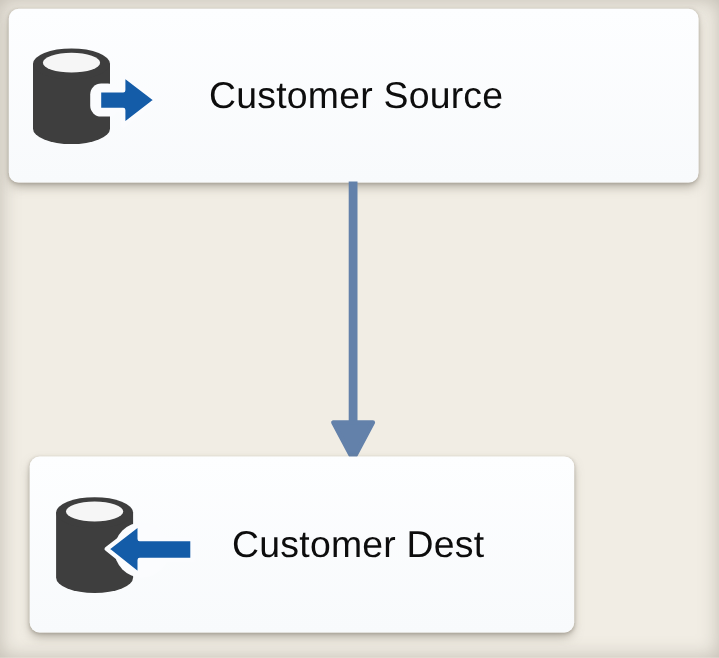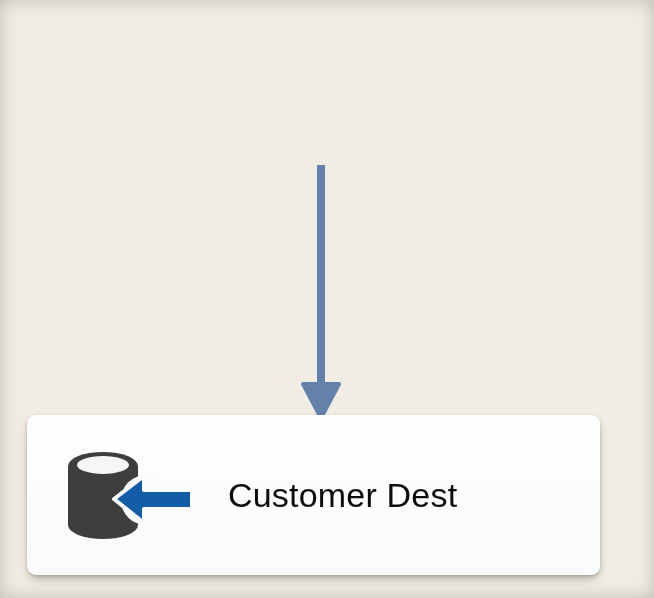--- a/index.html
+++ b/index.html
@@ -26,41 +26,56 @@
   .node{
     position:absolute;
     display:flex;
     align-items:center;
     border-radius:9px;
     background: linear-gradient(180deg, var(--box-top) 0%, var(--box-bottom) 100%);
     box-shadow: 0 5px 10px -2px rgba(115,108,95,0.55), 0 1px 3px rgba(115,108,95,0.30);
     cursor: default;
   }
   .node-source{ left:8px;  top:8px;   width:627px; height:158px; padding-left:20px; }
-  .node-dest  { left:27px; top:415px; width:573px; height:160px; padding-left:39px; }
+  .node-dest  { left:27px; top:415px; width:495px; height:160px; padding-left:22px; }
   .node-icon{ width:140px; height:95px; flex:0 0 auto; }
   .node-label{
     margin-left:22px;
     font-size:34px;
     color: var(--text);
     white-space:nowrap;
     letter-spacing:0.2px;
   }
   .connector-svg{
     position:absolute;
     left:300px; top:165px;
     width:44px; height:256px;
     overflow:visible;
   }
 </style>
 </head>
 <body>
 
 <div class="canvas">
 
+  <div class="node node-source">
+    <svg class="node-icon" viewBox="0 0 140 95" aria-hidden="true">
+
+      <path d="M2 18 V77 A35 14 0 0 0 72 77 V18 Z" fill="var(--icon-dark)"></path>
+      <ellipse cx="37" cy="18" rx="35" ry="14" fill="var(--icon-dark)"></ellipse>
+      <ellipse cx="37" cy="17" rx="26" ry="9" fill="#F6F6F6"></ellipse>
+
+      <rect x="54" y="36" width="26" height="30" rx="10" fill="#FBFCFE"></rect>
+
+      <g stroke="#FBFCFE" stroke-width="4" stroke-linejoin="round" fill="var(--icon-blue)">
+        <path d="M62 42 H84 V28 L114 51 L84 74 V60 H62 Z"></path>
+      </g>
+    </svg>
+    <span class="node-label">Customer Source</span>
+  </div>
 
   <svg class="connector-svg" aria-hidden="true">
     <line x1="21" y1="0" x2="21" y2="221" stroke="var(--connector)" stroke-width="8"></line>
     <polygon points="3,219 39,219 21,253" fill="var(--connector)" stroke="var(--connector)" stroke-width="4" stroke-linejoin="round"></polygon>
   </svg>
 
   <div class="node node-dest">
     <svg class="node-icon" viewBox="0 0 140 95" aria-hidden="true">
 
       <path d="M2 18 V77 A35 14 0 0 0 72 77 V18 Z" fill="var(--icon-dark)"></path>

